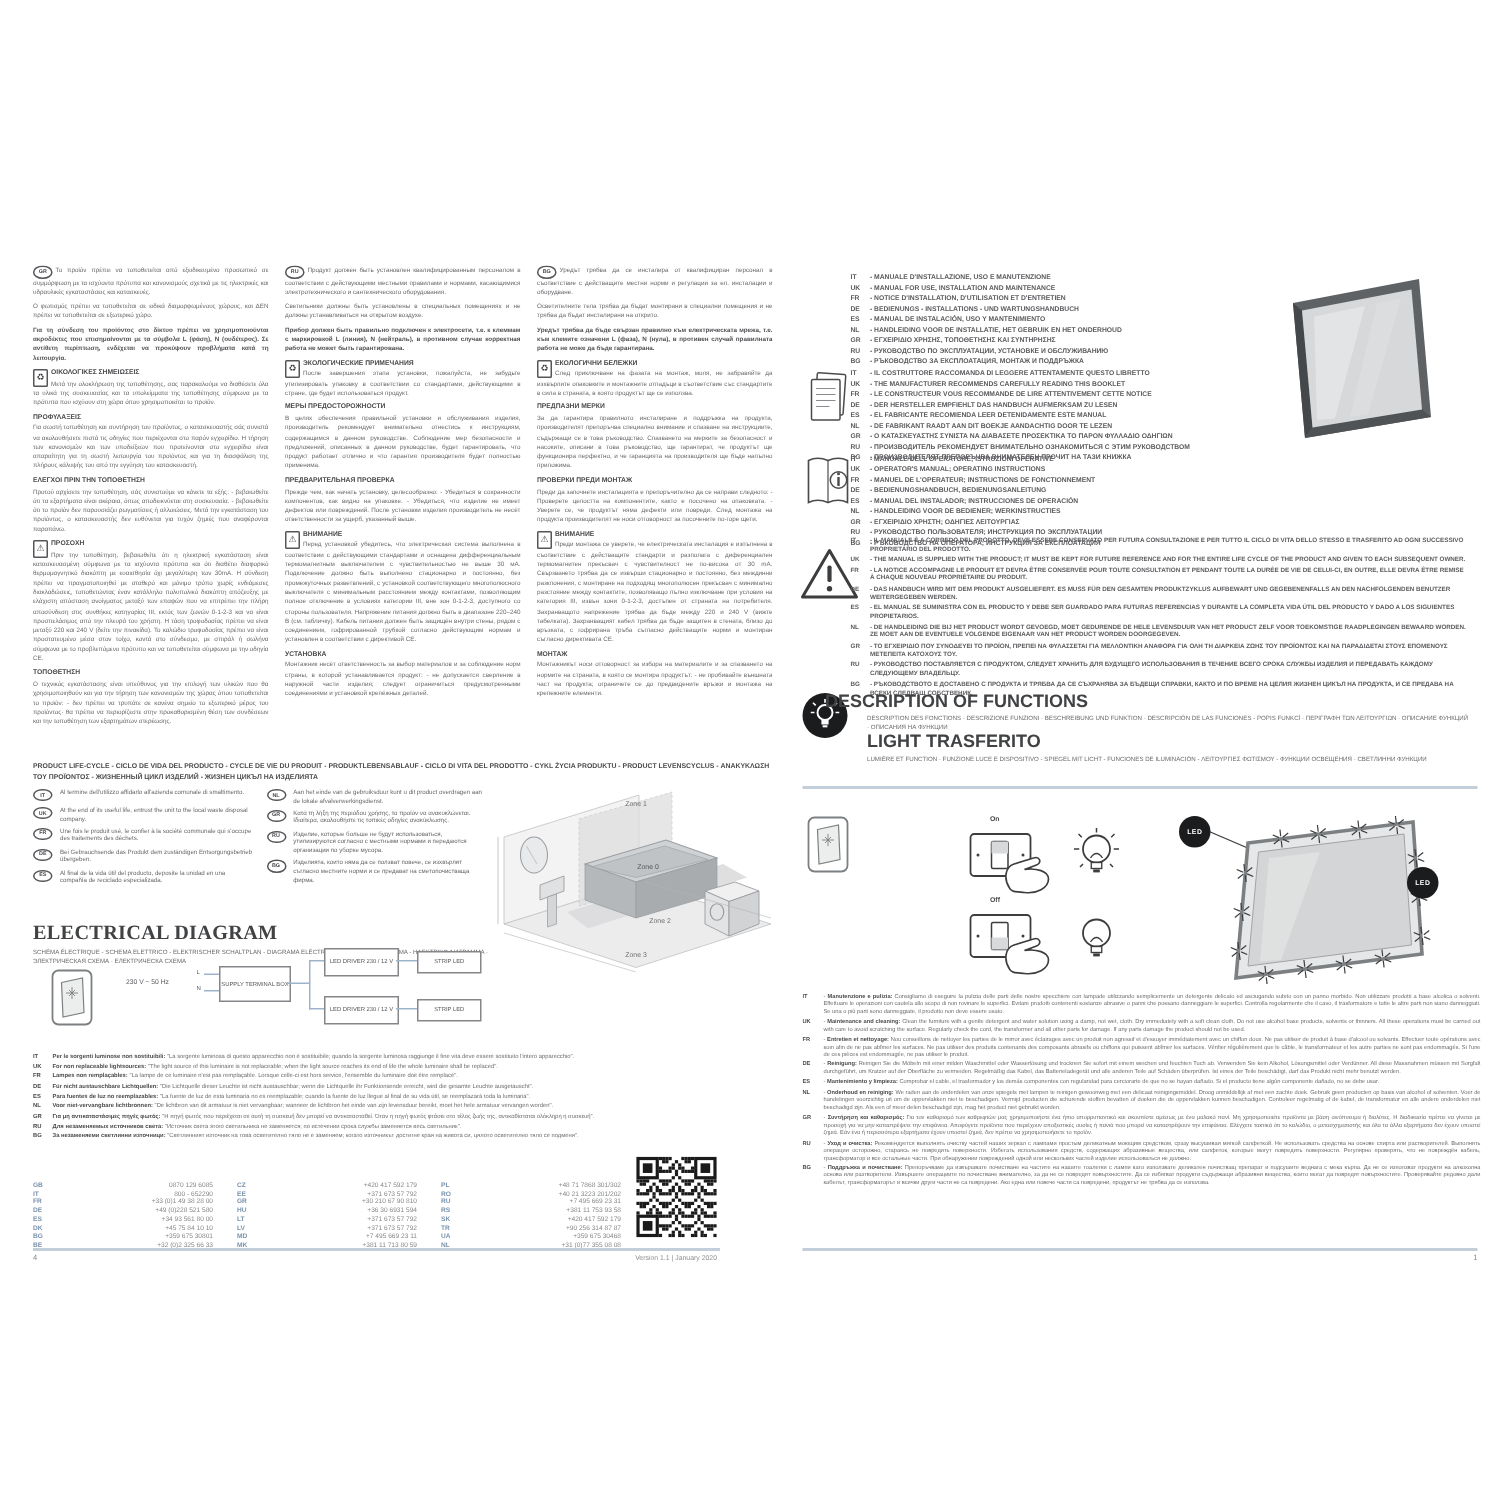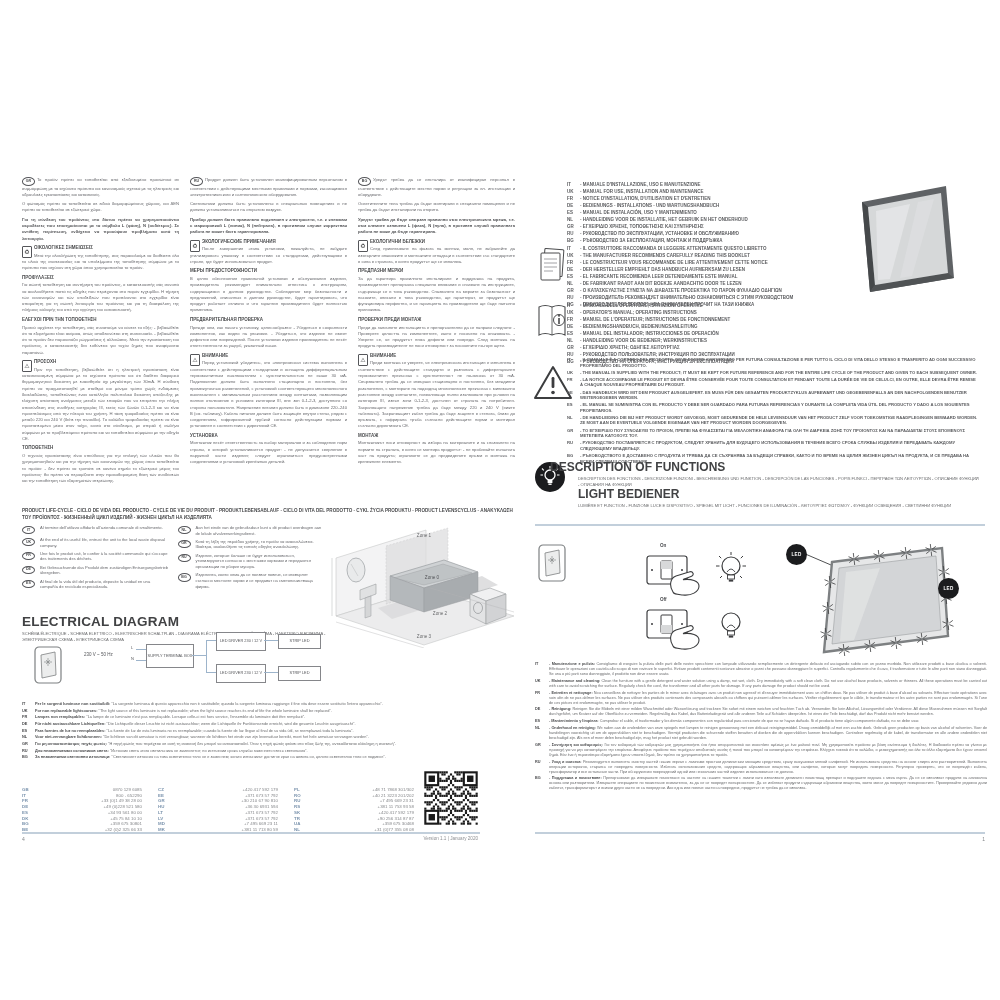--- a/index.html
+++ b/index.html
@@ -19,21 +19,21 @@
          font-size:6px;line-height:10px;text-align:center;margin:1px 2px 1px 0;color:#3c3d3f;}
   
   #lifecycle{left:22px;top:508px;width:493px;}
   .lc-title{font-size:4.6px;font-weight:bold;color:#4a4b4d;line-height:1.5;margin-bottom:3px;}
   .lc-cols{display:flex;gap:9px;width:302px;}
   .lc-col{flex:1;}
   .lc-item{display:flex;gap:3px;margin-bottom:2.5px;font-size:4.1px;line-height:1.4;color:#68696d;}
   .lc-item .oval{margin-top:1px;}
   
   #electrical{left:22px;top:614px;width:306px;}
-  .big-title{font-size:13.5px;font-weight:bold;color:#414244;letter-spacing:.2px;margin:0;}
+  .big-title{font-size:13.5px;font-weight:bold;color:#414244;letter-spacing:.2px;margin:0;font-family:Liberation Serif, serif;}
   .sub-title{font-size:4.1px;color:#6a6b6d;line-height:1.55;margin-top:2px;text-transform:uppercase;}
   #schematic{left:84px;top:632px;width:240px;height:56px;}
   .box{position:absolute;border:0.8px solid #85868a;font-size:3.9px;line-height:1.25;display:flex;
        flex-direction:column;align-items:center;justify-content:center;color:#55565a;text-align:center;background:#fff;}
   .wire{position:absolute;background:#9db4cb;}
   .slabel{position:absolute;font-size:4px;color:#55565a;}
   
   #lightnotes{left:22px;top:701px;width:493px;height:83px;overflow:hidden;}
   .note{display:flex;gap:2px;margin-bottom:1.6px;font-size:3.9px;line-height:1.3;color:#6a6b6d;text-align:justify;}
   .note .code{flex:0 0 11px;font-weight:bold;color:#4a4b4d;}
@@ -823,21 +823,21 @@
   <div class="abs" style="left:535px;top:462px;width:30px;height:30px;border-radius:50%;background:#1b1c1e;">
     <svg width="30" height="30" viewBox="0 0 30 30">
       <circle cx="15" cy="13" r="5" fill="none" stroke="#fff" stroke-width="1.3"></circle>
       <rect x="12.6" y="18" width="4.8" height="3" fill="#fff"></rect>
       <rect x="13.4" y="21.5" width="3.2" height="1.4" fill="#fff"></rect>
       <path d="M15,4 v2.5 M7,6.5 l1.8,1.8 M23,6.5 l-1.8,1.8 M5.5,13 h2.5 M22,13 h2.5" stroke="#fff" stroke-width="1.1"></path>
     </svg>
   </div>
   <h2 id="func-title" class="abs med-title">DESCRIPTION OF FUNCTIONS</h2>
   <div id="func-sub" class="abs sub-title">DESCRIPTION DES FONCTIONS - DESCRIZIONE FUNZIONI - BESCHREIBUNG UND FUNKTION - DESCRIPCIÓN DE LAS FUNCIONES - POPIS FUNKCÍ - ΠΕΡΙΓΡΑΦΗ ΤΩΝ ΛΕΙΤΟΥΡΓΙΩΝ - ОПИСАНИЕ ФУНКЦИЙ - ОПИСАНИЯ НА ФУНКЦИИ</div>
-  <h2 id="lf-title" class="abs med-title">LIGHT BEDIENER</h2>
+  <h2 id="lf-title" class="abs med-title">LIGHT TRASFERITO</h2>
   <div id="lf-sub" class="abs sub-title">LUMIÈRE ET FUNCTION - FUNZIONE LUCE E DISPOSITIVO - SPIEGEL MIT LICHT - FUNCIONES DE ILUMINACIÓN - ΛΕΙΤΟΥΡΓΙΕΣ ΦΩΤΙΣΜΟΥ - ФУНКЦИИ ОСВЕЩЕНИЯ - СВЕТЛИННИ ФУНКЦИИ</div>
   <div class="rule" style="left:535px;top:524px;width:450px;"></div>
 
   <svg class="abs" style="left:538px;top:544px;" width="28" height="38" viewBox="0 0 28 38">
     <rect x="1" y="1" width="26" height="36" rx="4" fill="#fff" stroke="#7d8082" stroke-width="1.2"></rect>
     <polygon points="7,9 21,6 22,29 8,32" fill="#eceded" stroke="#7d8082" stroke-width="0.8"></polygon>
     <path d="M12,14 l4,4 M16,14 l-4,4 M14,12 v8 M10,16 h8" stroke="#7d8082" stroke-width="0.6"></path>
   </svg>
   <span class="sw-label" style="left:660px;top:543px;">On</span>
   <svg class="abs" style="left:645px;top:550px;" width="110" height="46" viewBox="0 0 110 46">

